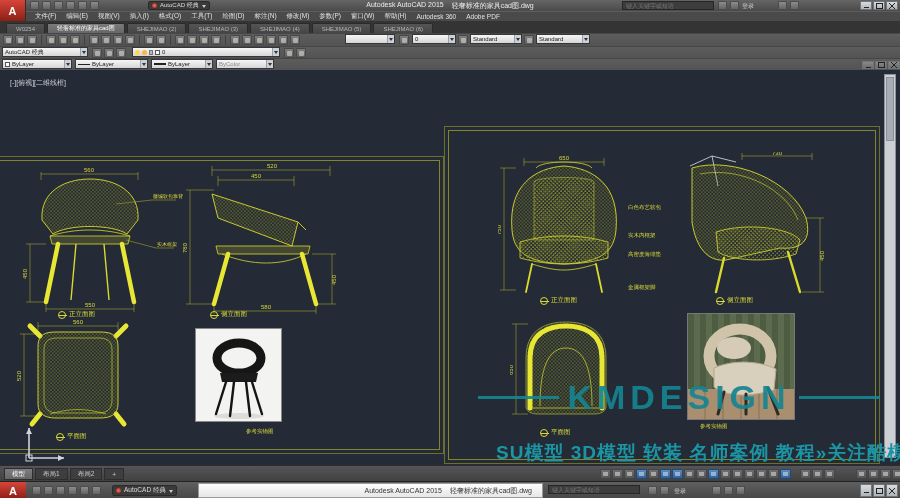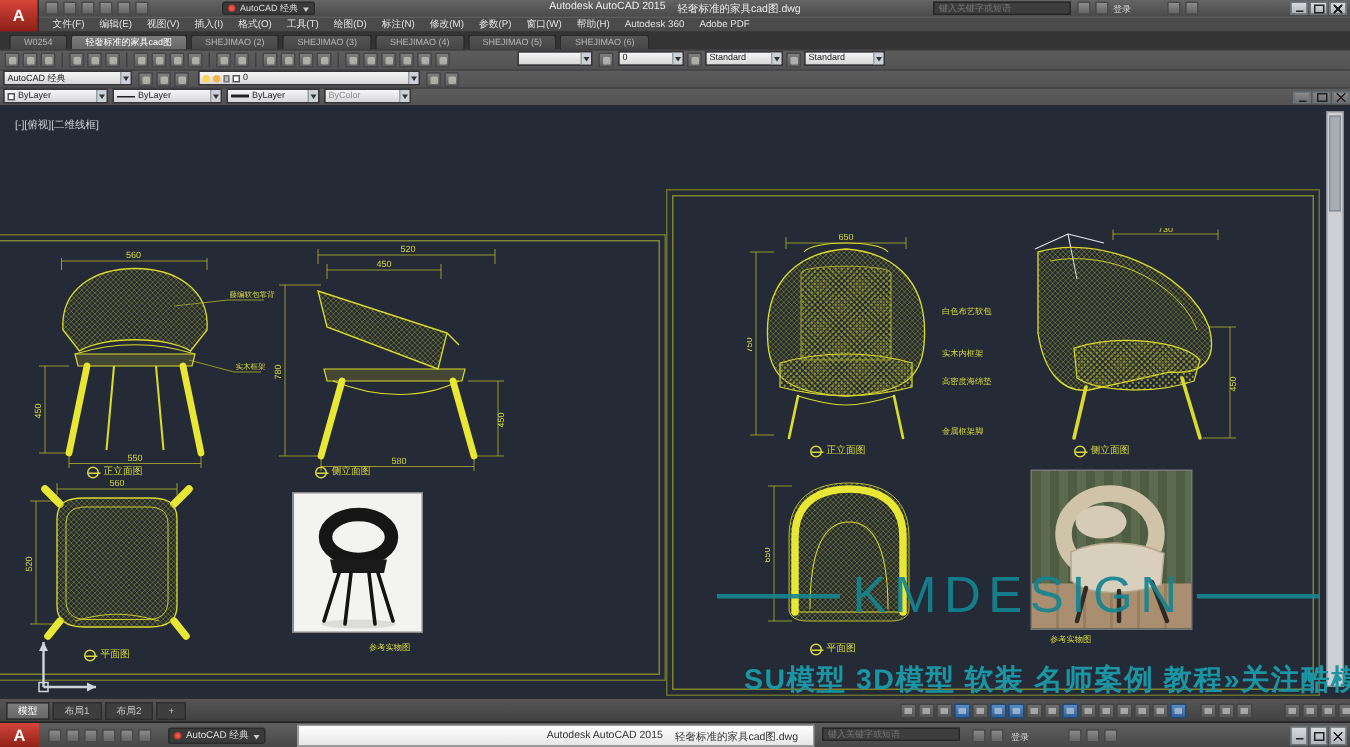--- a/index.html
+++ b/index.html
@@ -53,21 +53,21 @@
   .vcirc{width:8px;height:8px;border:1px solid #d9da3a;border-radius:50%;position:relative}
   .vcirc::after{content:"";position:absolute;left:0;top:3px;width:8px;height:1px;background:#d9da3a}
   .caption{position:absolute;color:#d9da3a;font-size:5.5px;white-space:nowrap}
   .callouts span{position:absolute;color:#d9da3a;font-size:5.5px;white-space:nowrap}
   .photo{position:absolute;overflow:hidden}
   #scroll{position:absolute;left:884px;top:4px;width:12px;height:384px;background:#ccd0d4;border:1px solid #8e9298}
   #scroll .thumb{margin:2px 1px;height:64px;background:#a7adb5;border:1px solid #8a9096}
   
   .brand-row{position:absolute;left:478px;top:310px;width:402px;display:flex;align-items:center;gap:8px;z-index:6}
   .dash{flex:1;height:3px;background:rgba(22,134,146,.9)}
-  .brand-text{font-size:34px;font-weight:400;letter-spacing:5px;color:rgba(21,132,144,.92);line-height:1}
+  .brand-text{font-size:34px;font-weight:700;letter-spacing:5px;color:rgba(21,132,144,.92);line-height:1}
   .url-row{position:absolute;left:556px;top:347px;width:250px;text-align:center;font-size:17px;letter-spacing:6px;color:rgba(26,145,156,.92);z-index:6}
   .promo{position:absolute;left:496px;top:370px;font-size:19px;font-weight:700;letter-spacing:1px;color:#1b95a3;border-bottom:2px solid #1b95a3;padding-bottom:1px;z-index:6;white-space:nowrap}
   
   #statusbar{position:absolute;left:0;top:465px;width:900px;height:16px;background:linear-gradient(#555,#414141);border-top:1px solid #2c2c2c}
   .ltab{padding:0 7px;height:12px;font-size:6.5px;color:#c8c8c8;background:#3e3e3e;border:1px solid #2d2d2d;display:flex;align-items:center}
   .ltab.active{background:linear-gradient(#7d7d7d,#666);color:#fff}
   .st-icons{position:absolute;display:flex;gap:1px}
   .st-icon{width:11px;height:10px;background:linear-gradient(#6e6e6e,#565656);border:1px solid #444;border-radius:1px;position:relative}
   .st-icon::after{content:"";position:absolute;left:2px;top:2px;width:5px;height:4px;background:rgba(235,235,235,.5)}
   .st-icon.on{background:linear-gradient(#5b8cc0,#31619a);border-color:#24486f}

